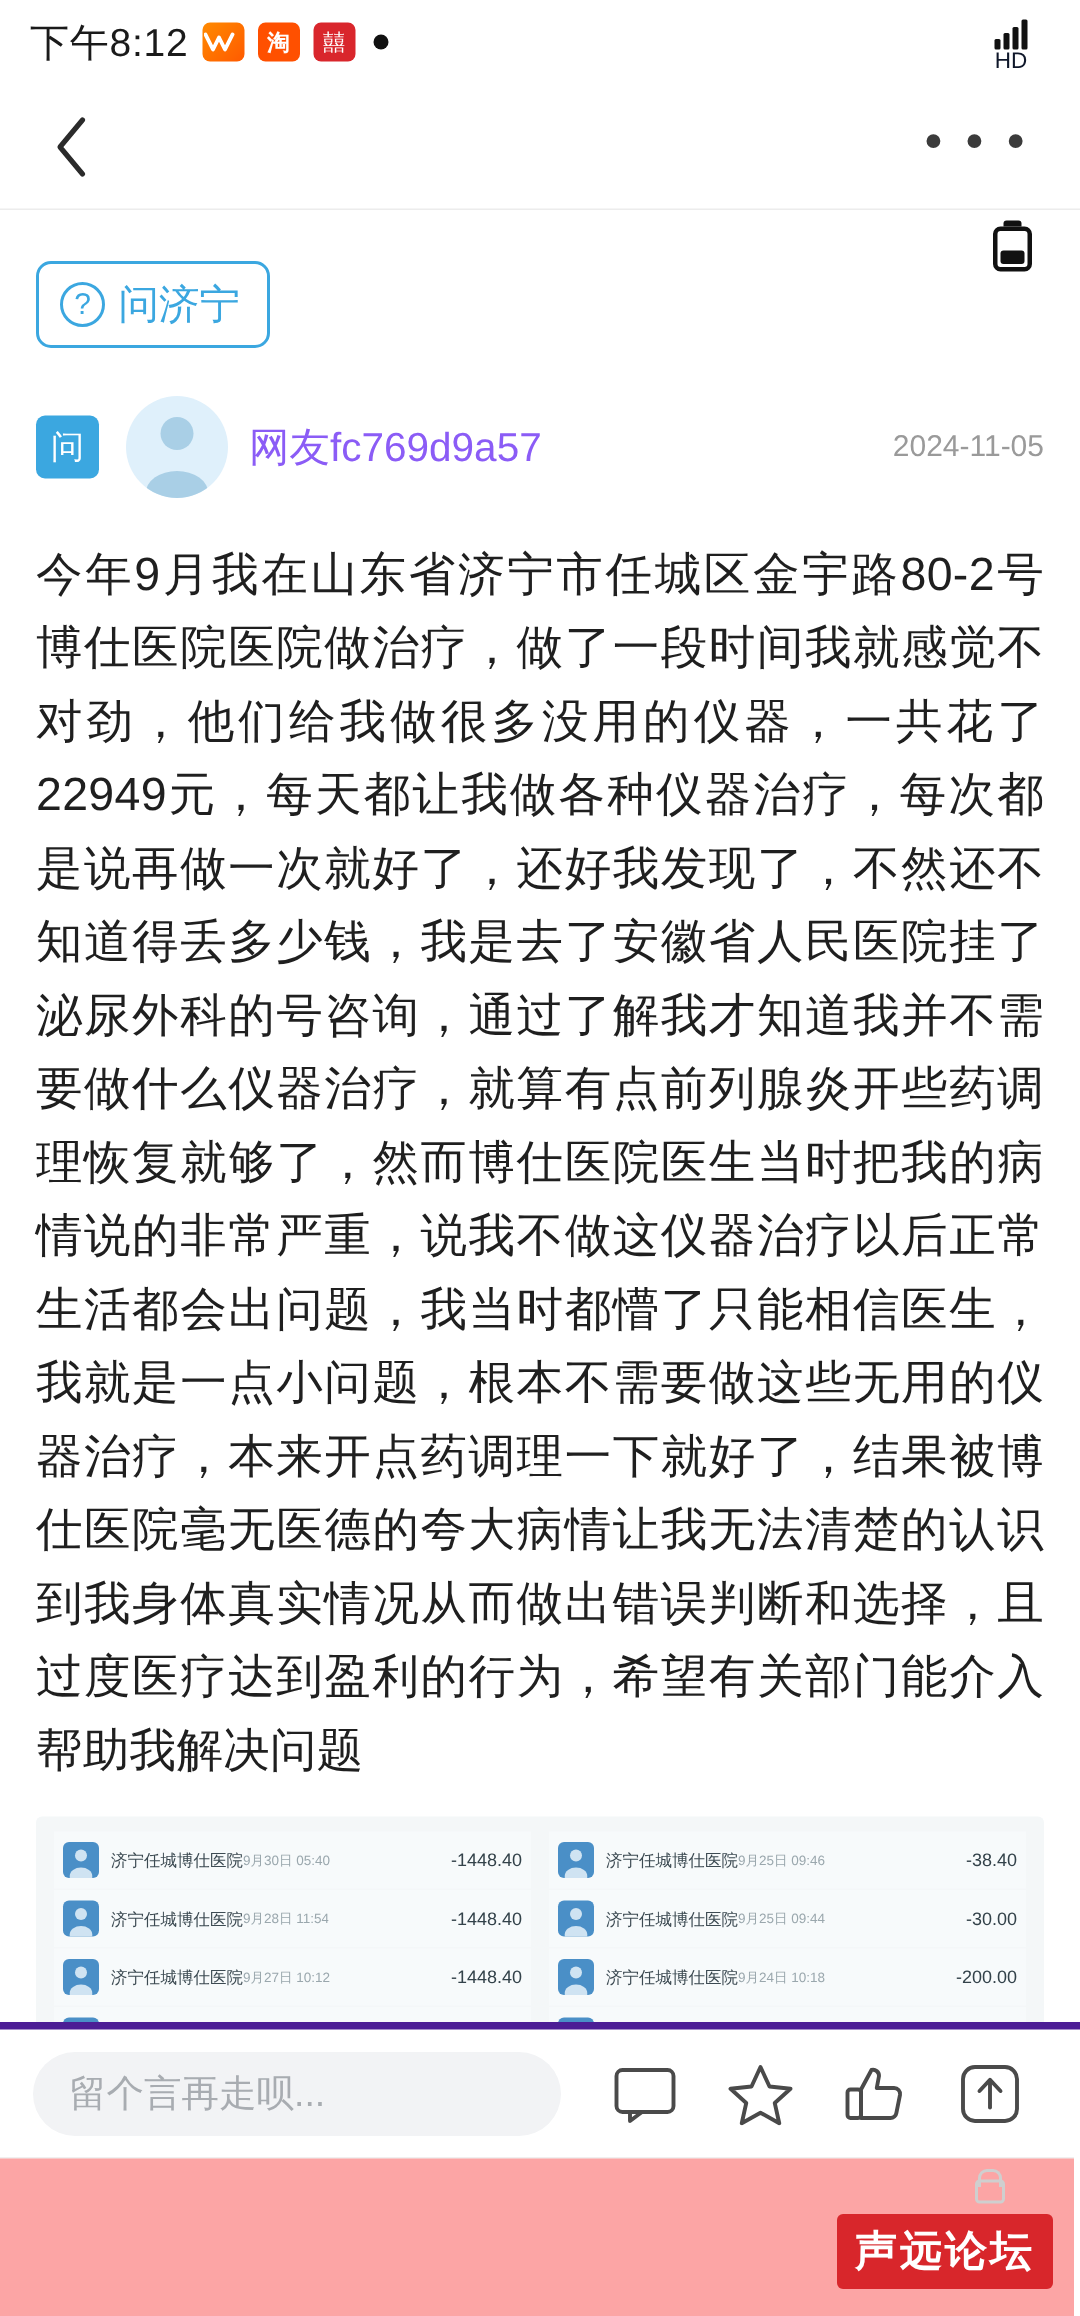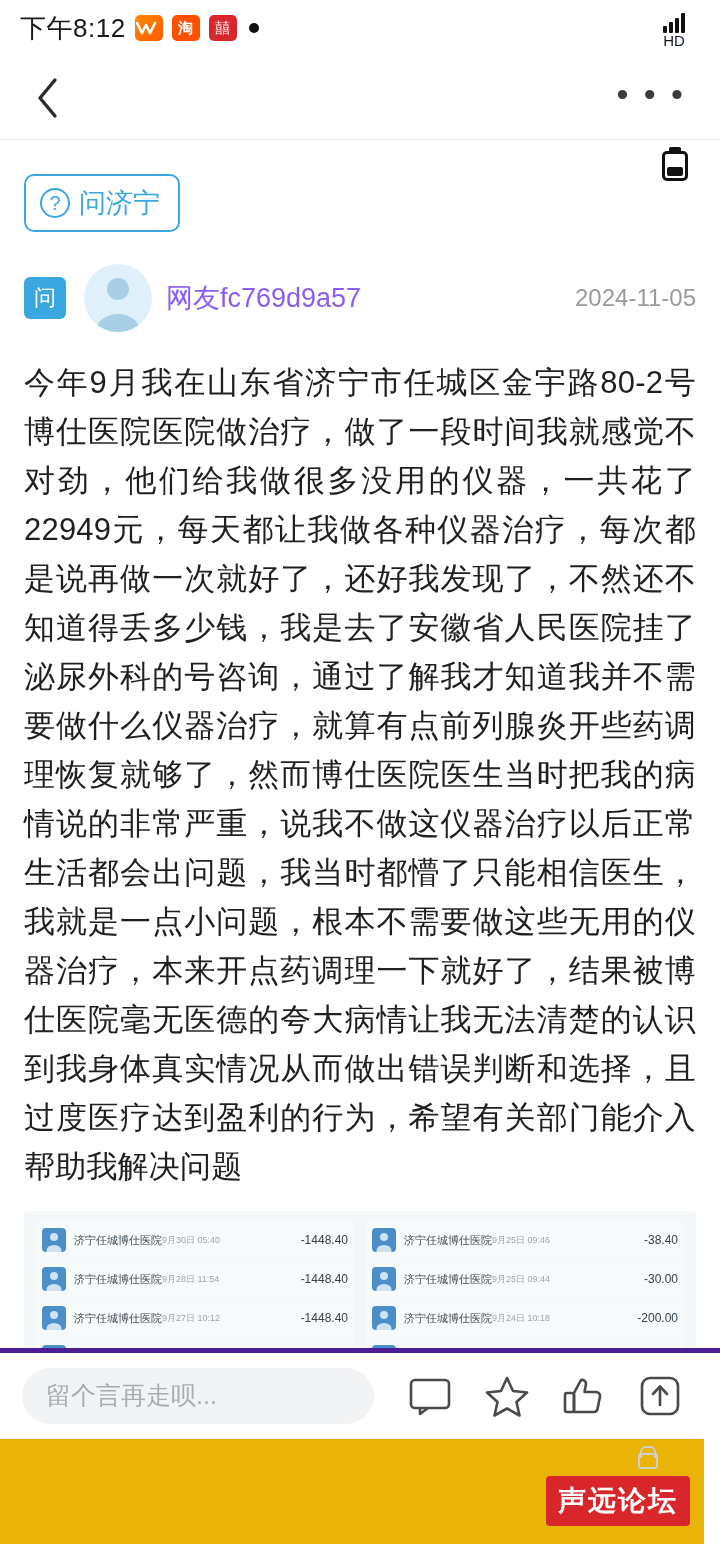--- a/index.html
+++ b/index.html
@@ -202,21 +202,21 @@
     border-radius: 50% 50% 0 0;
     background: #a9cfe6;
   }
   .meta-name {
     font-size: 27px;
     color: #8b5cf6;
     margin-left: 14px;
   }
   .meta-date {
     margin-left: auto;
-    font-size: 24px;
+    font-size: 20px;
     color: #9a9a9a;
   }
 
   .body-text {
     margin: 26px 0 0 0;
     font-size: 31px;
     line-height: 49px;
     color: #1f1f1f;
     letter-spacing: .2px;
     text-align: justify;
@@ -334,23 +334,23 @@
     padding-left: 18px;
   }
   .act-icons .ai {
     width: 60px; height: 60px;
     display: flex; align-items: center; justify-content: center;
   }
 
   
   .footer {
     position: absolute;
-    left: 0; right: 16px; bottom: 0;
+    left: 0; right: 4px; bottom: 0;
     height: 106px;
-    background: #eab308;
+    background: #fca5a5;
     border-top: 1px solid #f0f0f0;
   }
   .logo {
     position: absolute;
     right: 14px; bottom: 18px;
     background: #d8262b;
     color: #fff;
     font-size: 28px;
     font-weight: bold;
     letter-spacing: 2px;

